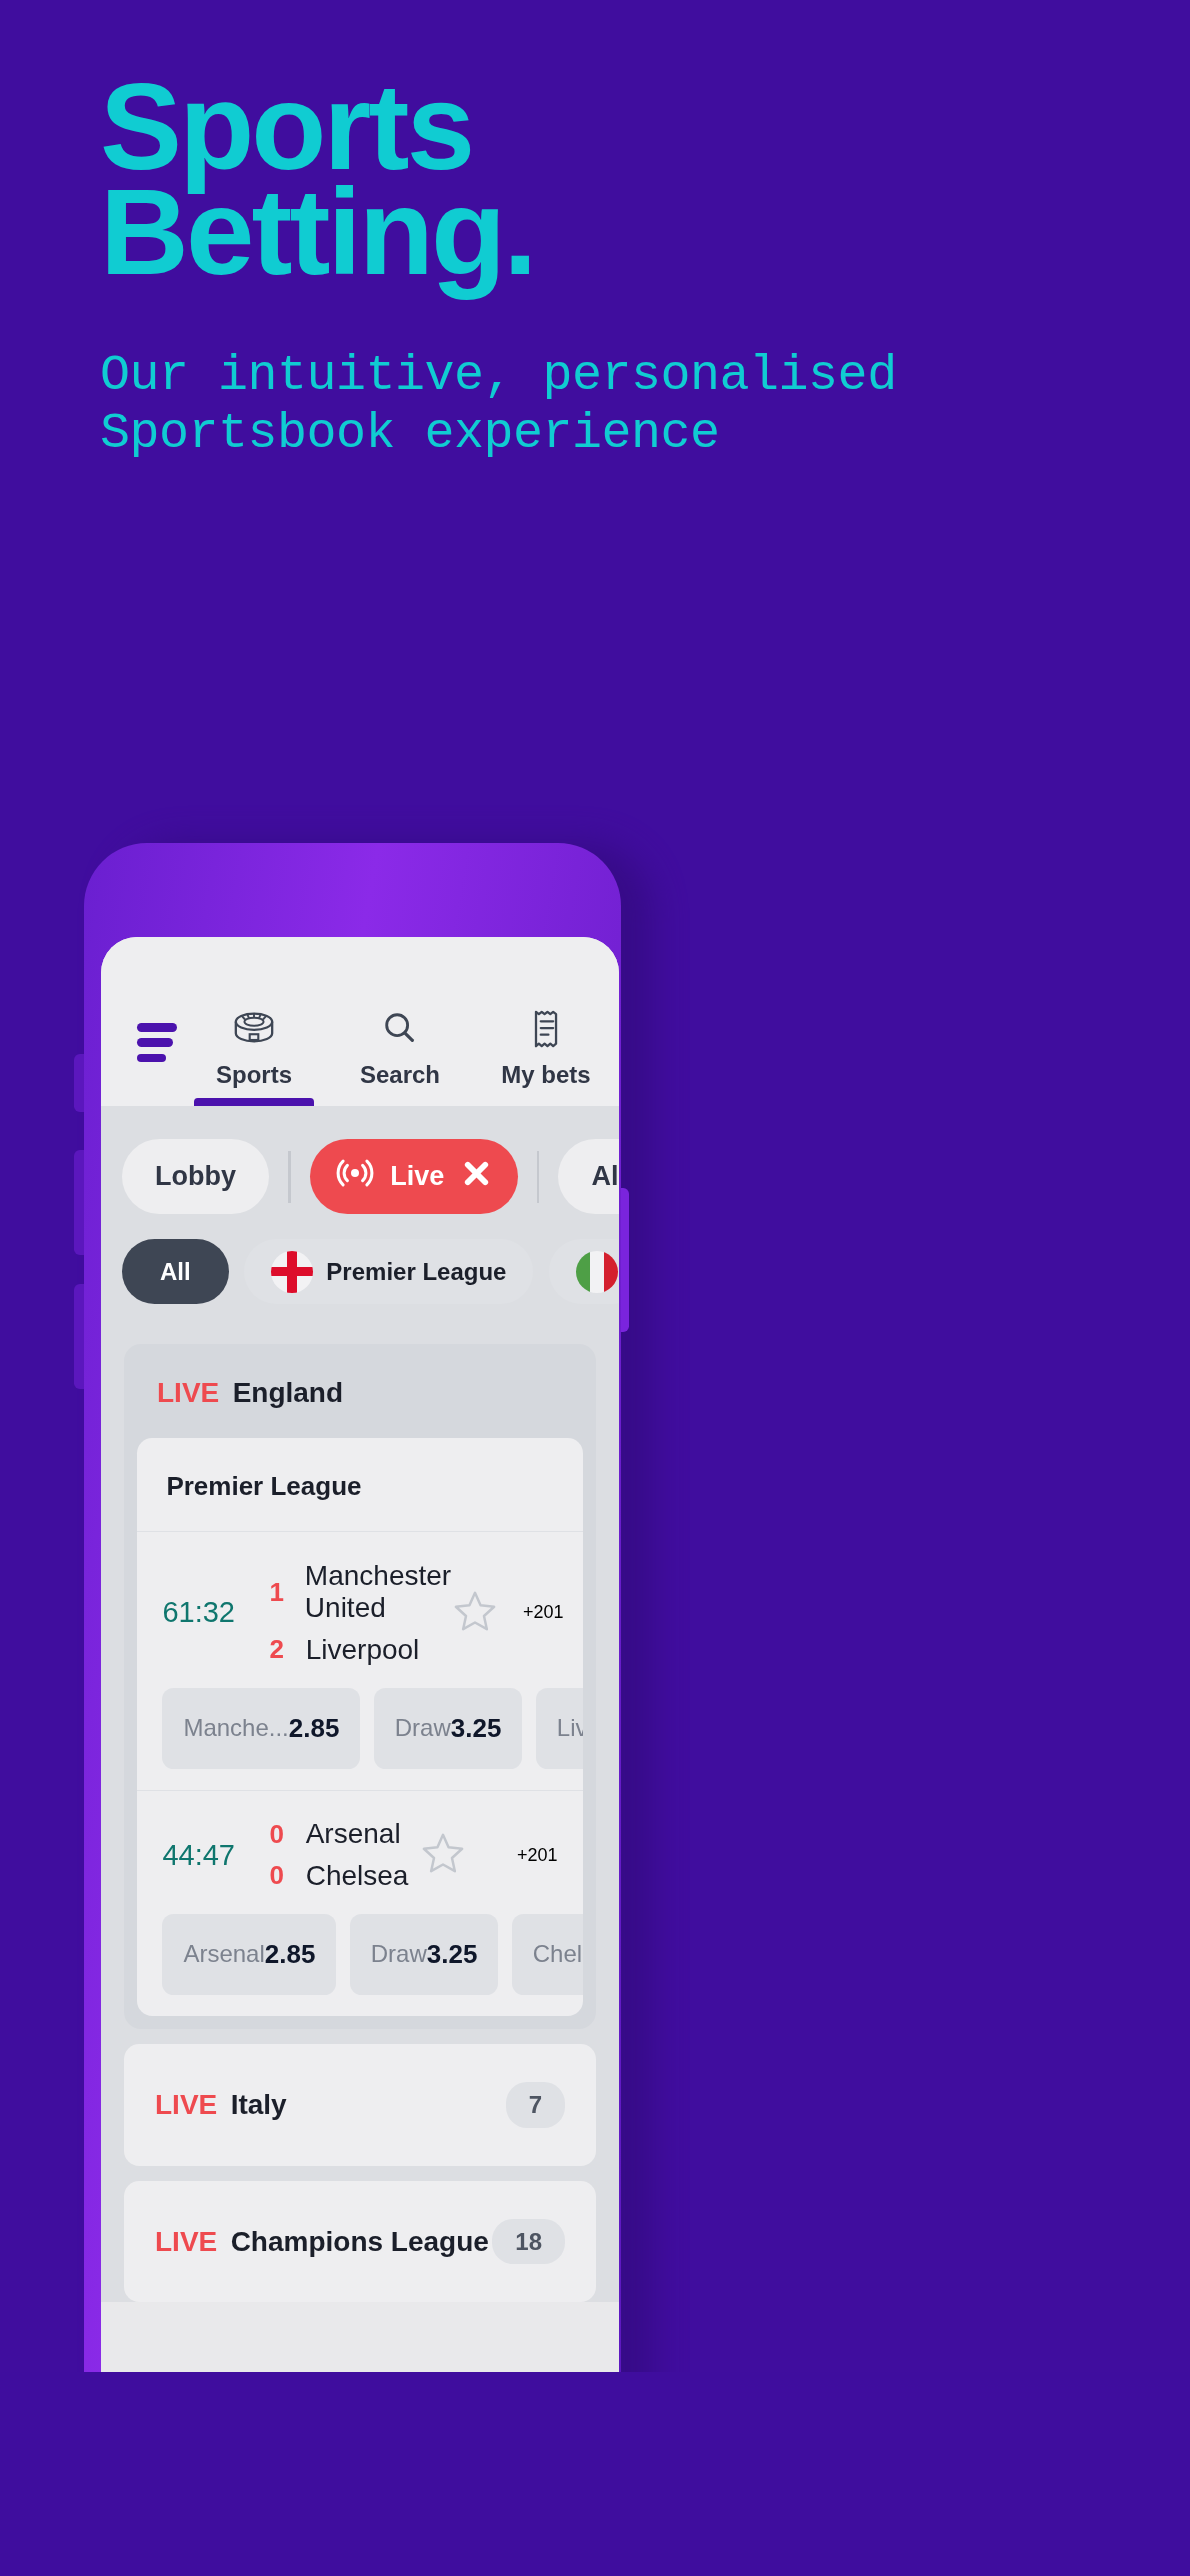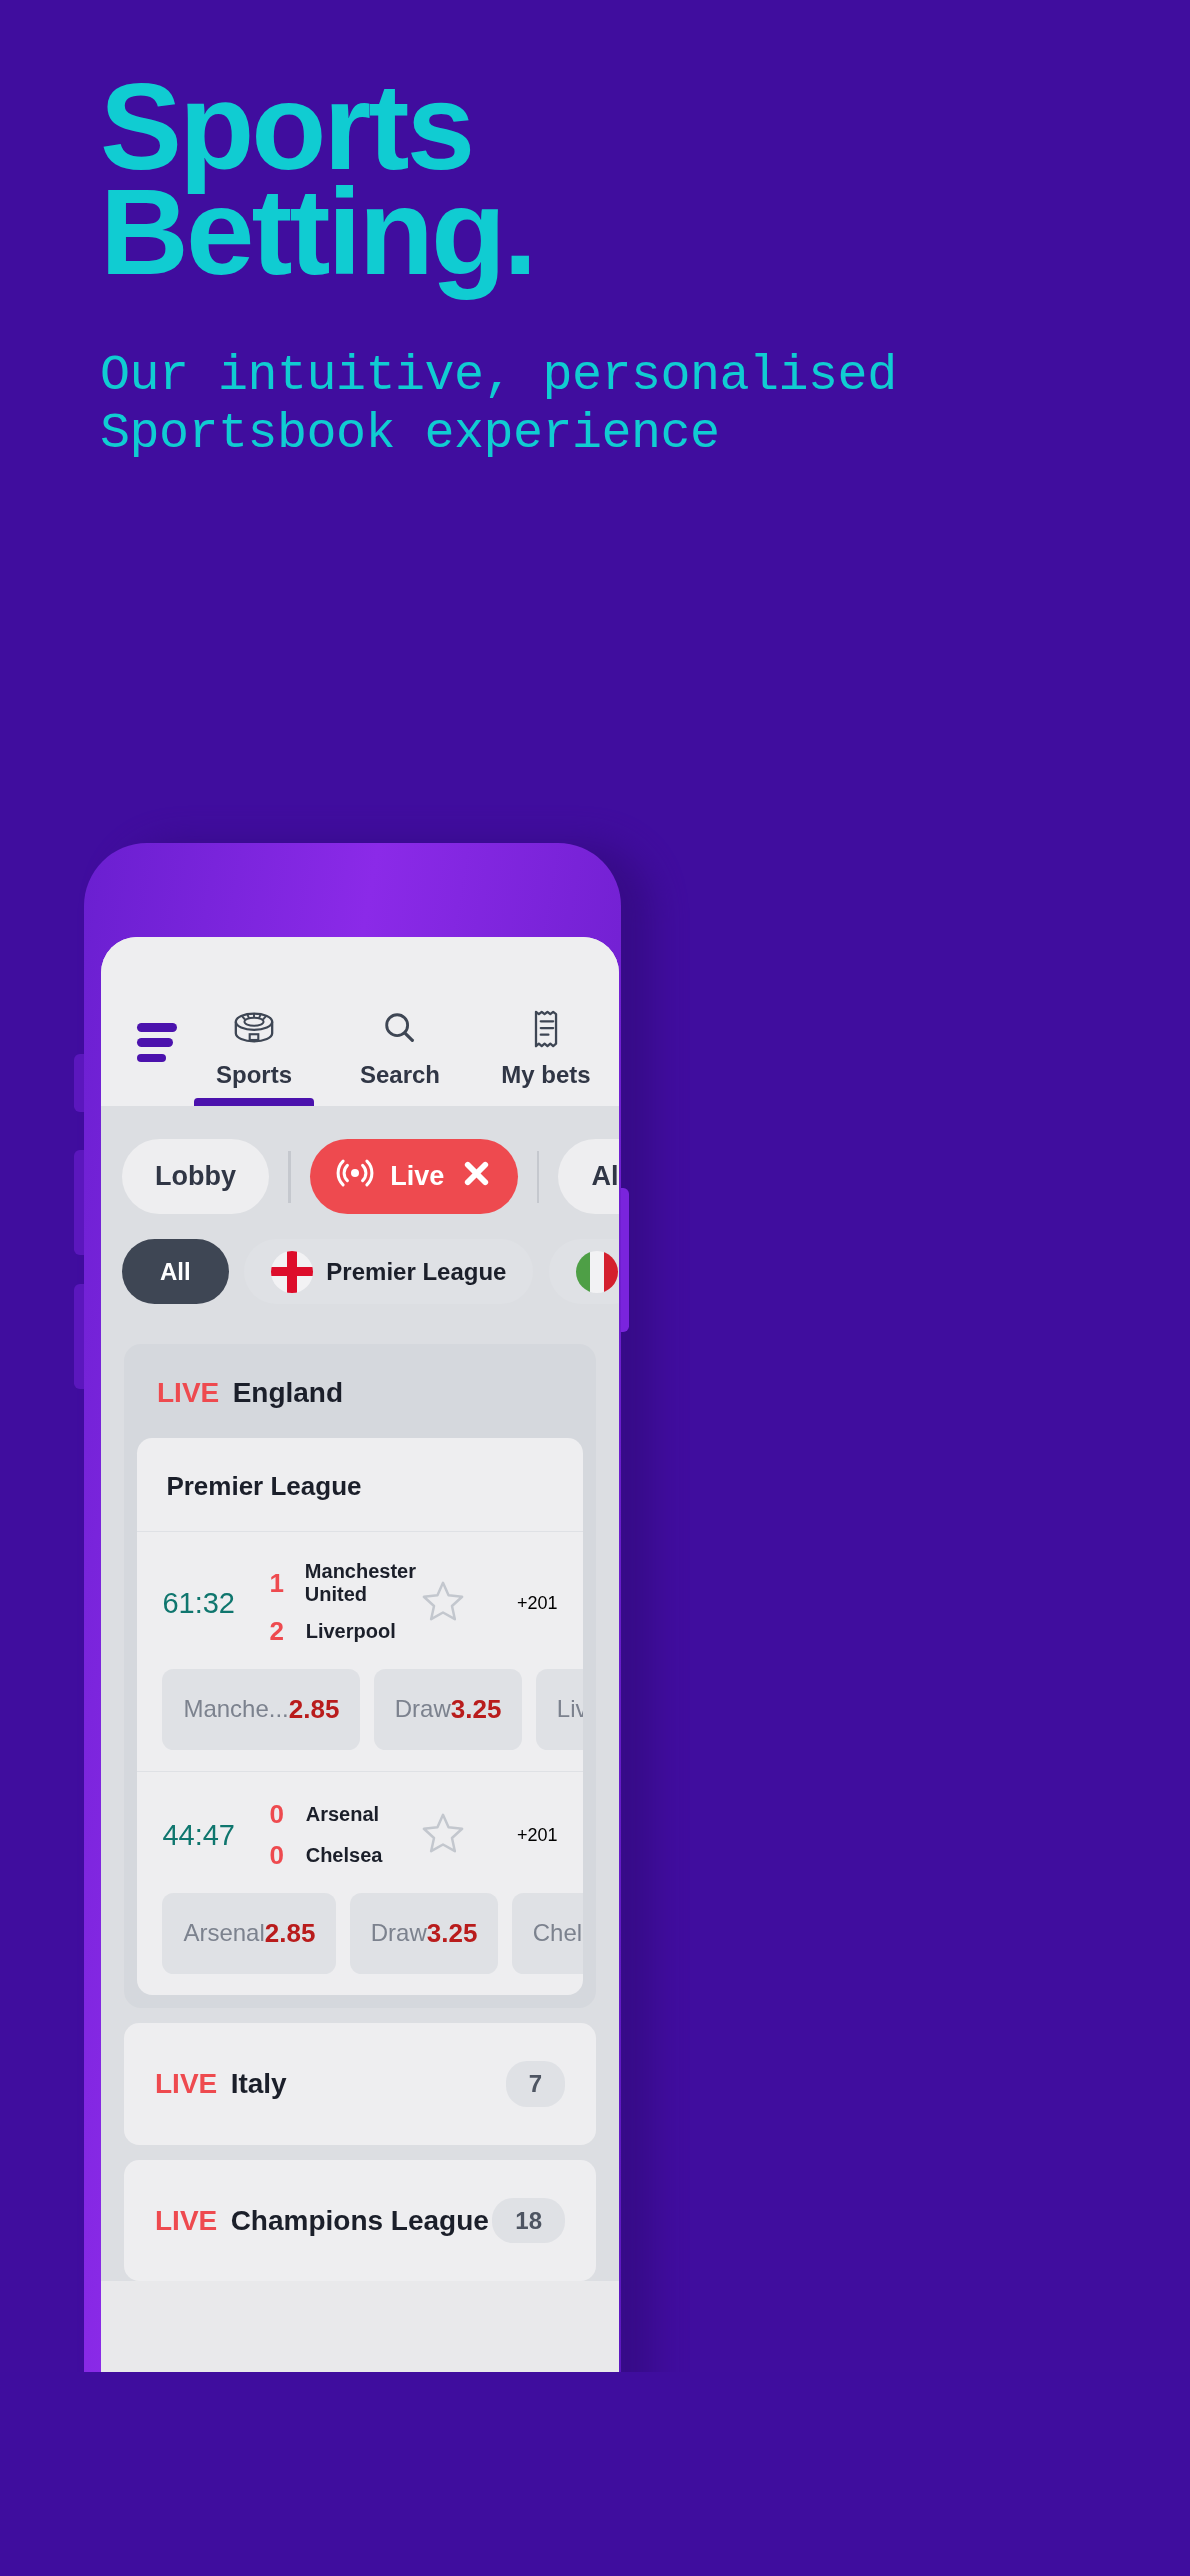--- a/index.html
+++ b/index.html
@@ -151,32 +151,32 @@
   .league-name{
     padding: 33px 29px 29px 29px;
     font-size: 26px; font-weight:700; color:#1b1f2a;
   }
   .match{ border-top: 1.9px solid #dfe1e5; padding: 0 25px 21px 25px; }
   .match-top{ display:flex; align-items:center; padding: 23px 0 17px 0; }
   .mtime{ width: 107px; font-size: 29px; color:#0f766e; flex-shrink:0; }
   .mteams{ flex:1; }
   .mteam{ display:flex; align-items:center; gap: 21px; padding: 4.8px 0; }
   .mscore{ font-size: 26px; font-weight:700; color:#ee4a4f; width: 15.3px; }
-  .mname{ font-size: 20px; color:#1b1f2a;font-weight:bold; }
+  .mname{ font-size: 28px; color:#1b1f2a; }
   .star{ margin-right: 25px; }
   .plus{ font-size: 18px; color:#000000; width: 67px; text-align:right; }
 
   .odds{ display:flex; gap: 13.4px; }
   .odd{
     flex:1; background:#dfe1e5; border-radius: 11.5px;
     height: 81px; display:flex; align-items:center; justify-content:space-between;
     padding: 0 21px;
   }
   .odd-label{ font-size: 24px; color:#7c828e; overflow:hidden; white-space:nowrap; }
-  .odd-val{ font-size: 26px; font-weight:700; color:#b91c1c; }
+  .odd-val{ font-size: 26px; font-weight:700; color:#0f172a; }
 
   .region-row{
     background:#eeeef0; border-radius: 15.3px; margin: 0 0 15.3px 0;
     padding: 38px 31px; display:flex; align-items:center; justify-content:space-between;
   }
   .region-row .label{ font-size: 28px; font-weight:700; color:#1b1f2a; display:flex; gap:13.4px; }
   .count{
     background:#dfe1e5; color:#4e5562; font-size:24px; font-weight:700;
     border-radius: 21px; padding: 8.6px 23px;
   }

